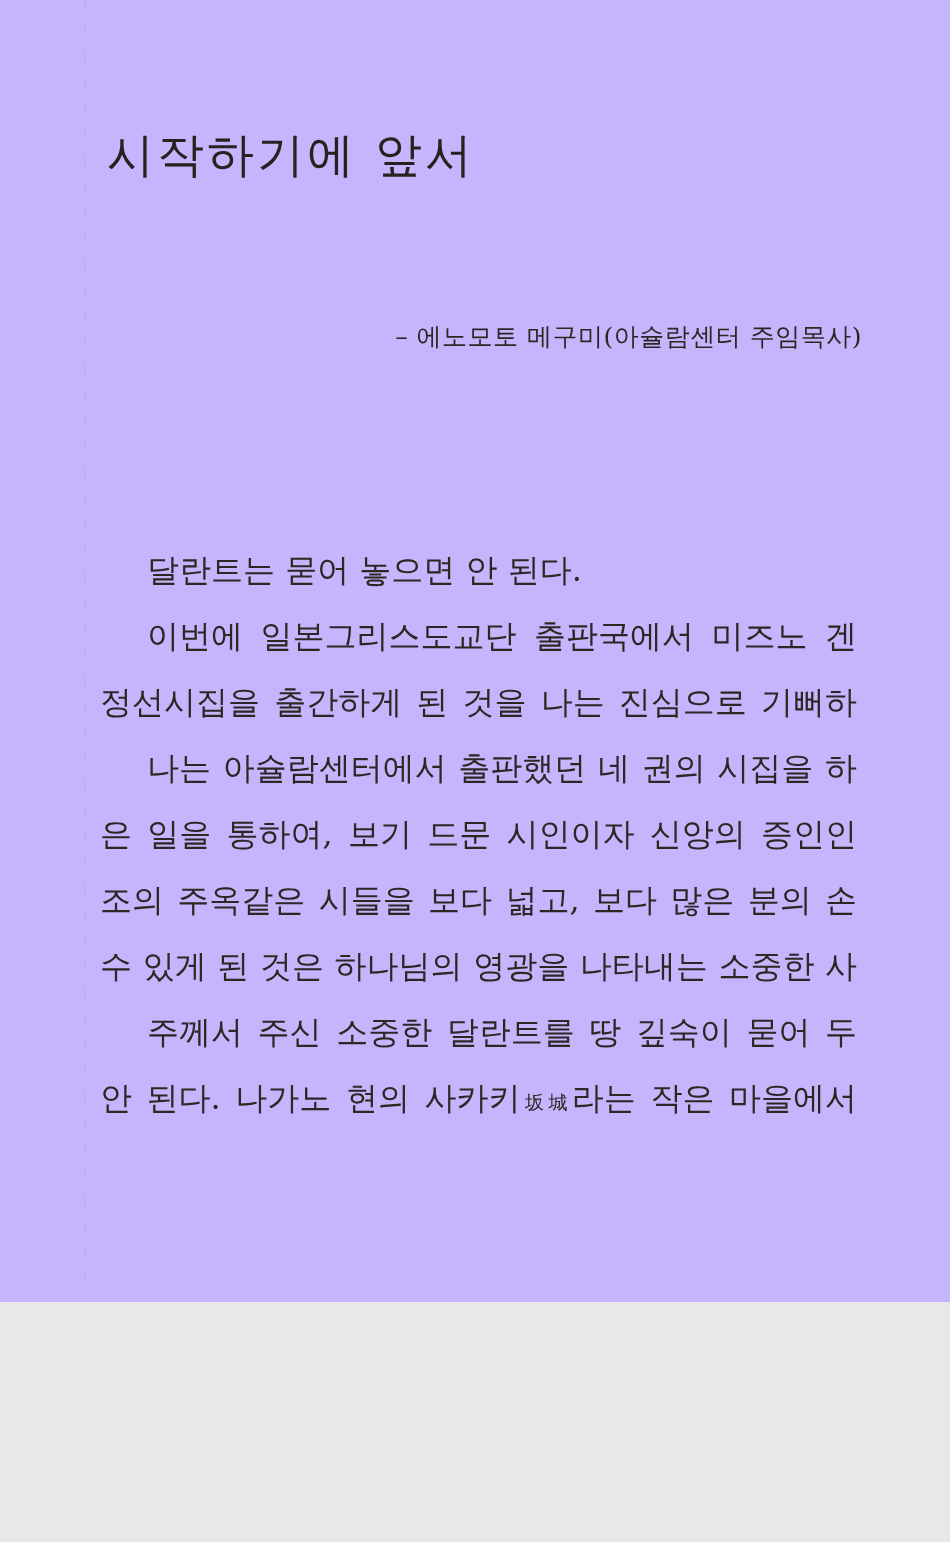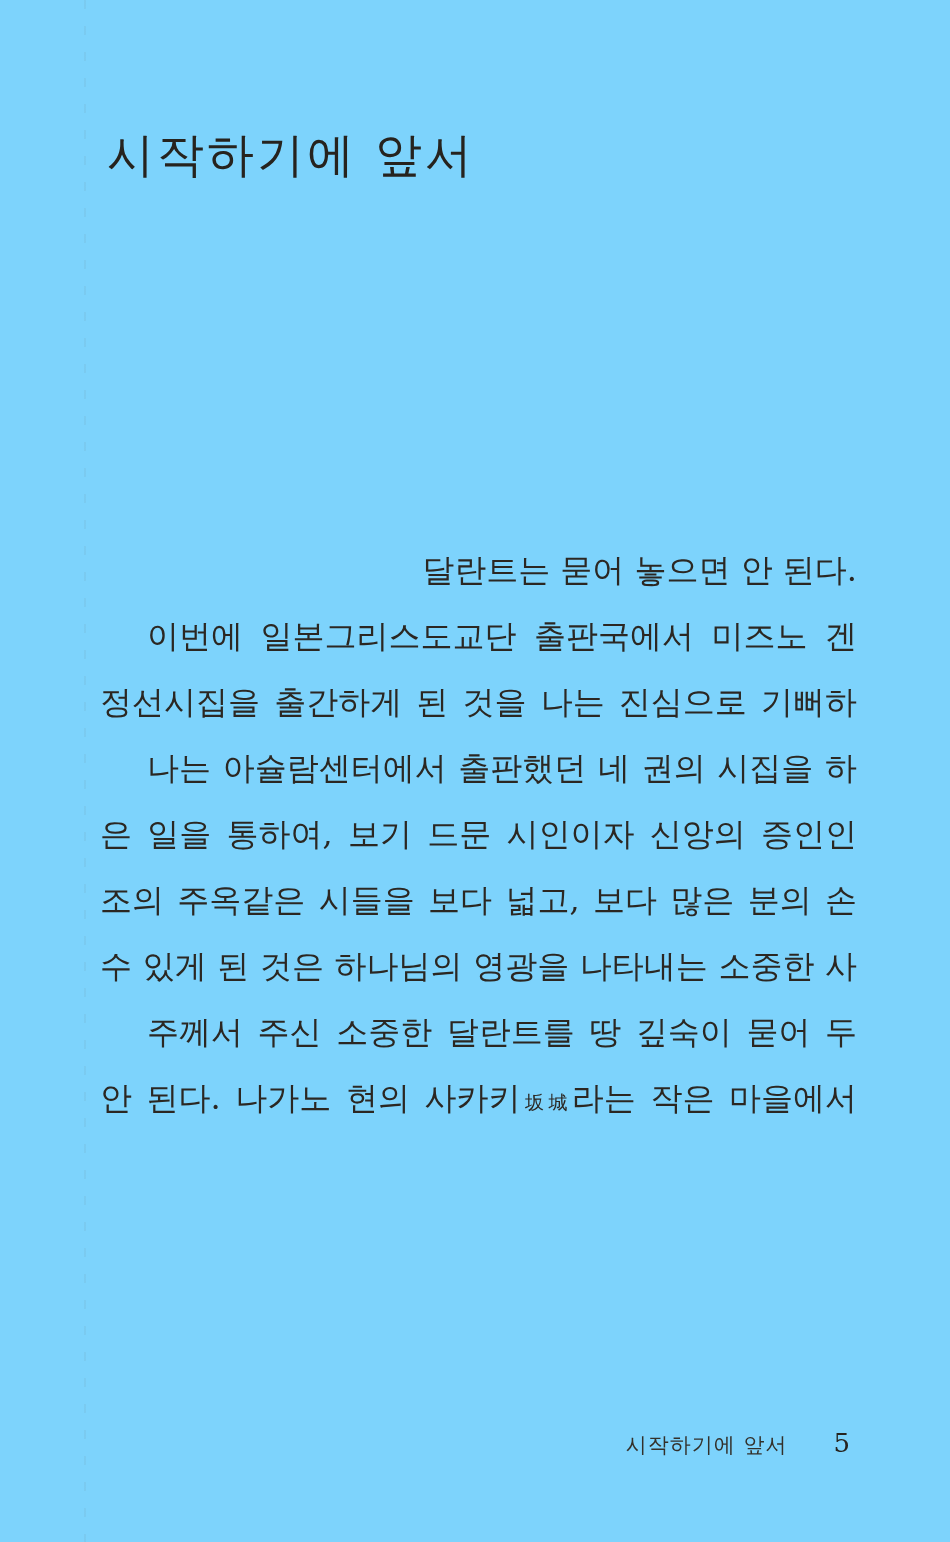--- a/index.html
+++ b/index.html
@@ -3,23 +3,23 @@
 <meta charset="utf-8">
 <style>
   html, body {
     margin: 0;
     padding: 0;
     background: #e8e8e6;
   }
   .page {
     position: relative;
     width: 950px;
-    height: 1542px;
+    height: 1302px;
     margin: 0 auto;
-    background: #7dd3fc;
+    background: #c4b5fd;
     color: #2b2722;
     font-family: "DejaVu Serif", "Liberation Serif", serif;
     overflow: hidden;
   }
   
   .scan-edge {
     position: absolute;
     left: 84px;
     top: 0;
     width: 2px;
@@ -56,21 +56,20 @@
     top: 537px;
     width: 757px;
   }
   .body-line {
     font-size: 32px;
     line-height: 66px;
     height: 66px;
     letter-spacing: 0px;
     color: #2b2722;
     overflow: hidden;
-    text-align: right;
   }
   .body-line.justify {
     text-align: justify;
     text-align-last: justify;
   }
   .body-line.indent {
     padding-left: 47px;
   }
   .hanja-small {
     font-size: 19px;
@@ -96,20 +95,21 @@
   }
 </style>
 </head>
 <body>
 
 <div class="page">
   <div class="scan-edge"></div>
 
   <h1 class="title">시작하기에 앞서</h1>
 
+  <div class="attribution">– 에노모토 메구미(아슐람센터 주임목사)</div>
 
   <div class="body-block" id="body-block">
       <div class="body-line indent"><span>달란트는 묻어 놓으면 안 된다.</span></div>
       <div class="body-line justify indent"><span>이번에 일본그리스도교단 출판국에서 미즈노 겐조 씨의</span></div>
       <div class="body-line justify"><span>정선시집을 출간하게 된 것을 나는 진심으로 기뻐하며 감사드</span></div>
       <div class="body-line justify indent"><span>나는 아슐람센터에서 출판했던 네 권의 시집을 하나로 모</span></div>
       <div class="body-line justify"><span>은 일을 통하여, 보기 드문 시인이자 신앙의 증인인 미즈노 겐</span></div>
       <div class="body-line justify"><span>조의 주옥같은 시들을 보다 넓고, 보다 많은 분의 손에 전할</span></div>
       <div class="body-line justify"><span>수 있게 된 것은 하나님의 영광을 나타내는 소중한 사역이라고</span></div>
       <div class="body-line justify indent"><span>주께서 주신 소중한 달란트를 땅 깊숙이 묻어 두어서는</span></div>

